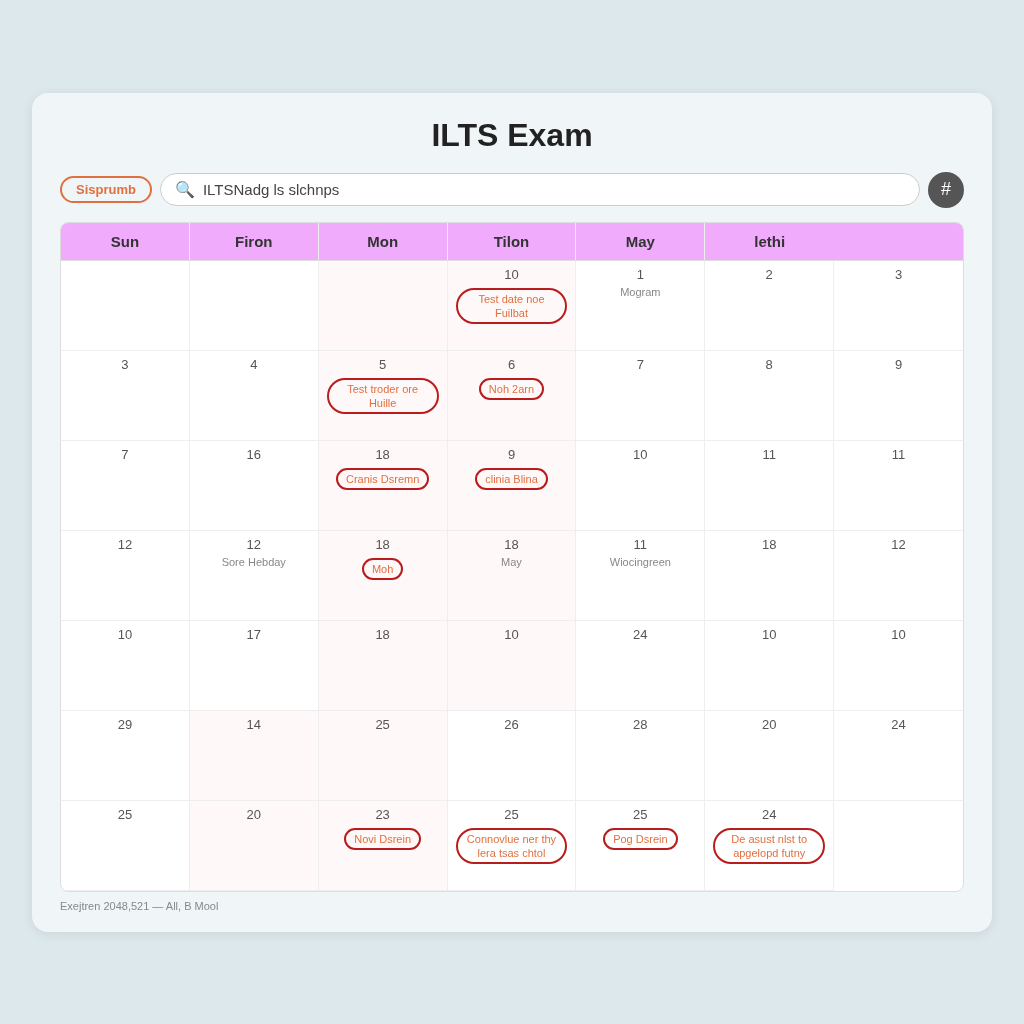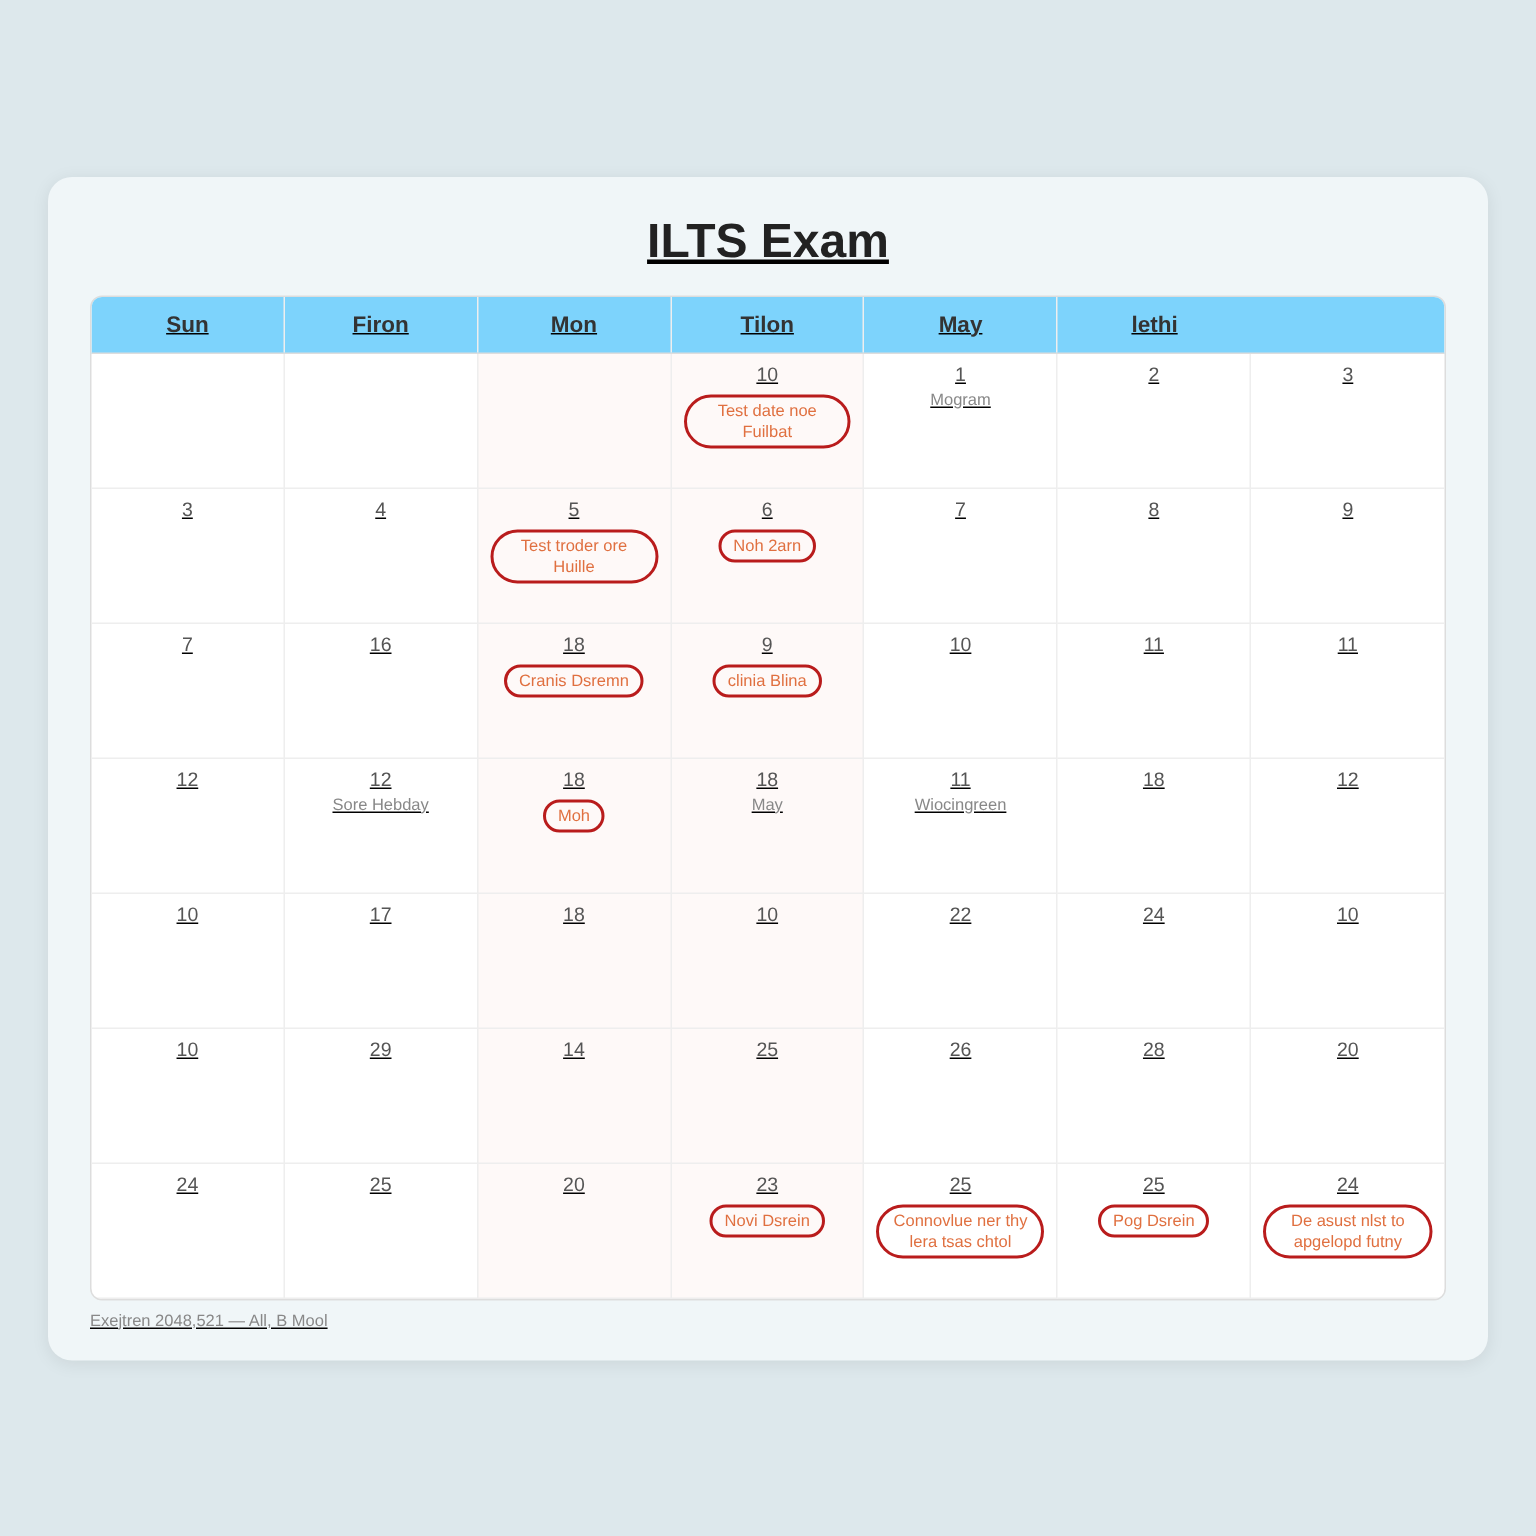--- a/index.html
+++ b/index.html
@@ -10,21 +10,20 @@
       align-items: center;
       min-height: 100vh;
       font-family: Arial, sans-serif;
     }
     .container {
       background: #f0f6f8;
       border-radius: 16px;
       padding: 24px 28px 20px;
       width: 960px;
       box-shadow: 0 2px 12px rgba(0,0,0,0.08);
-      text-decoration: underline;
     }
     .page-title {
       text-align: center;
       font-size: 32px;
       font-weight: bold;
       color: #222;
       margin-bottom: 18px;
     }
     .search-bar {
       display: flex;
@@ -69,21 +68,21 @@
     }
     .calendar {
       border: 1px solid #ddd;
       border-radius: 8px;
       overflow: hidden;
       background: #fff;
     }
     .cal-header {
       display: grid;
       grid-template-columns: repeat(7, 1fr);
-      background: #7dd3fc;
+      background: #f0abfc;
       border-bottom: 1px solid #ddd;
     }
     .cal-header-cell {
       text-align: center;
       padding: 10px 4px;
       font-size: 15px;
       font-weight: 600;
       color: #333;
       border-right: 1px solid #eee;
     }
@@ -143,20 +142,28 @@
     .highlighted-col {
       background: rgba(224,112,64,0.04);
     }
   </style>
 </head>
 <body>
 
 <div class="container">
   <div class="page-title">ILTS Exam</div>
 
+  <div class="search-bar">
+    <div class="sisprumb-badge">Sisprumb</div>
+    <div class="search-bar-inner">
+      <span class="search-icon">🔍</span>
+      <input class="search-input" type="text" value="ILTSNadg ls slchnps" style="">
+    </div>
+    <button class="hash-btn">#</button>
+  </div>
 
   <div class="calendar">
     <div class="cal-header">
     <div class="cal-header-cell">Sun</div>
         <div class="cal-header-cell">Firon</div>
         <div class="cal-header-cell">Mon</div>
         <div class="cal-header-cell">Tilon</div>
         <div class="cal-header-cell">May</div>
         <div class="cal-header-cell">lethi</div>
       </div>
@@ -237,23 +244,20 @@
         <div class="cal-cell">
           <div class="cal-cell-date">17</div>
         </div>
         <div class="cal-cell highlighted-col">
           <div class="cal-cell-date">18</div>
         </div>
         <div class="cal-cell highlighted-col">
           <div class="cal-cell-date">10</div>
         </div>
         <div class="cal-cell">
-          <div class="cal-cell-date">22</div>
-        </div>
-        <div class="cal-cell">
           <div class="cal-cell-date">24</div>
         </div>
         <div class="cal-cell">
           <div class="cal-cell-date">10</div>
         </div>
         <div class="cal-cell">
           <div class="cal-cell-date">10</div>
         </div>
         <div class="cal-cell">
           <div class="cal-cell-date">29</div>

